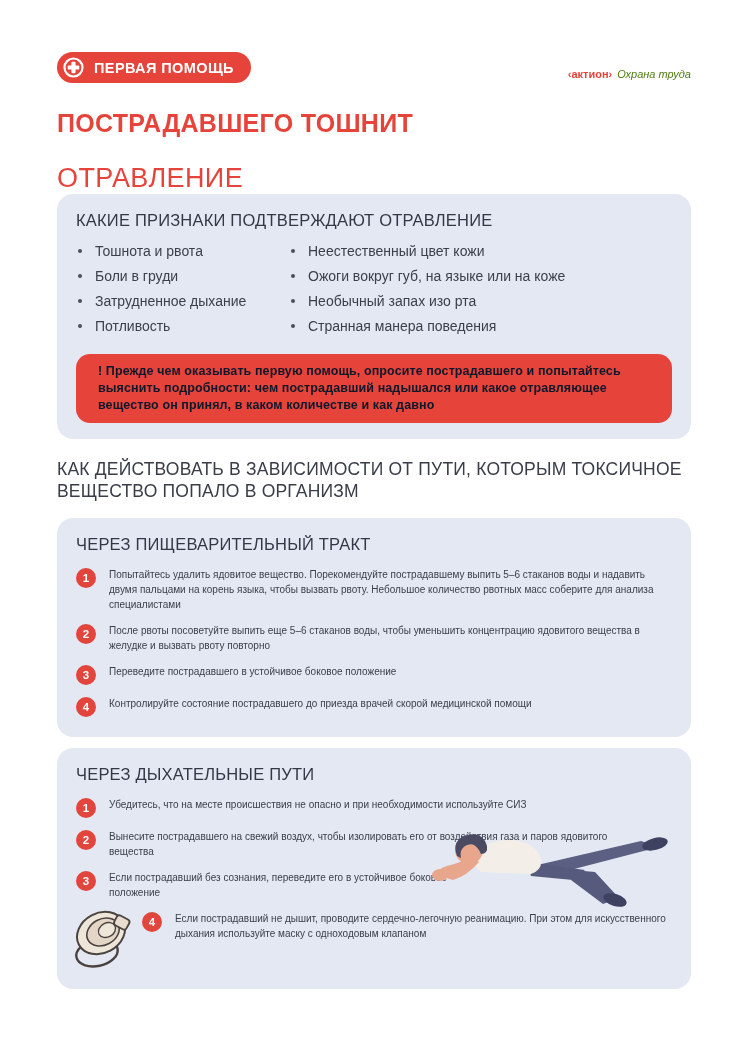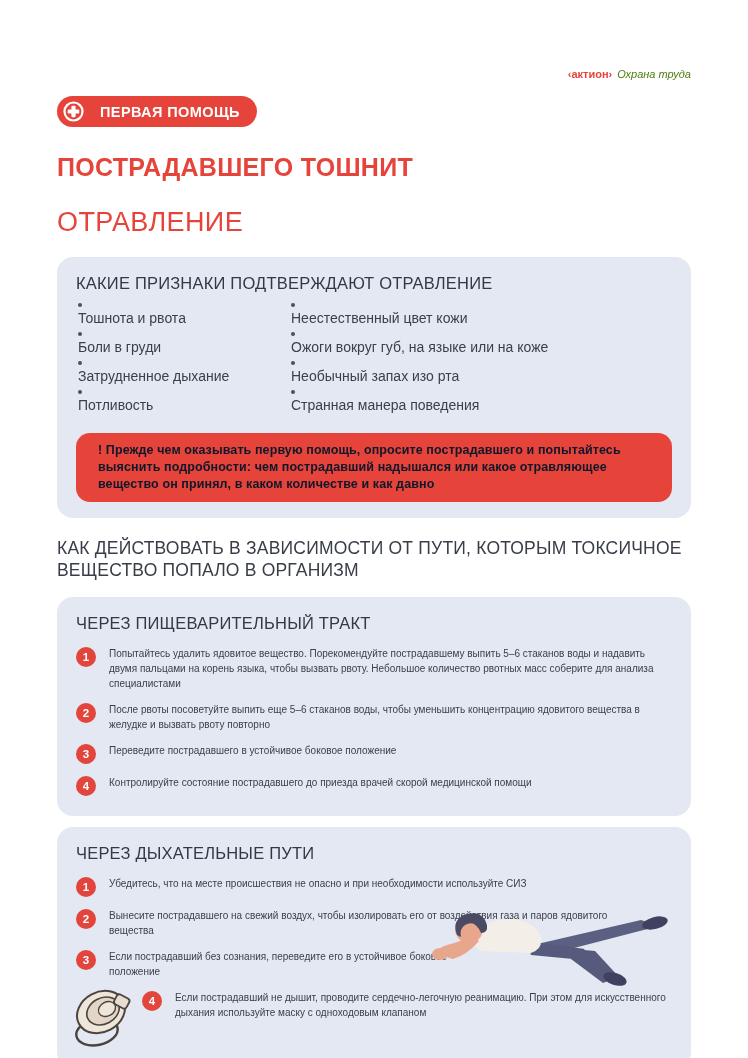--- a/index.html
+++ b/index.html
@@ -15,26 +15,25 @@
   
   .header-row {
     margin-top: 52px;
     display: flex;
     justify-content: space-between;
     align-items: flex-start;
   }
   .badge {
     display: inline-flex;
     align-items: center;
-    gap: 16px;
+    gap: 10px;
     background: #e6443b;
     border-radius: 16px;
     height: 31px;
     padding: 0 17px 0 6px;
-    margin-top: 44px;
   }
   .badge-cross {
     width: 21px; height: 21px;
     display: inline-flex; align-items: center; justify-content: center;
   }
   .badge-label {
     color: #ffffff;
     font-weight: 700;
     font-size: 14.5px;
     letter-spacing: 0.4px;
@@ -67,32 +66,31 @@
     padding: 17px 19px 16px 19px;
     position: relative;
   }
   .card-heading {
     font-size: 16.5px;
     font-weight: 500;
     color: #333845;
     letter-spacing: 0.2px;
     margin-bottom: 13px;
   }
-  #signs-card { margin-top: 19px; }
+  #signs-card { }
 
   .signs-columns { display: flex; }
   .signs-col { list-style: none; }
   .signs-col.left { width: 213px; }
   .signs-item {
     display: flex;
     align-items: baseline;
     font-size: 14px;
     color: #3b404b;
     margin-bottom: 9px;
-    flex-direction: column;
   }
   .dot {
     width: 4px; height: 4px;
     border-radius: 50%;
     background: #4a4f5a;
     flex: 0 0 4px;
     margin: 0 13px 0 2px;
     position: relative; top: -3px;
   }
 

